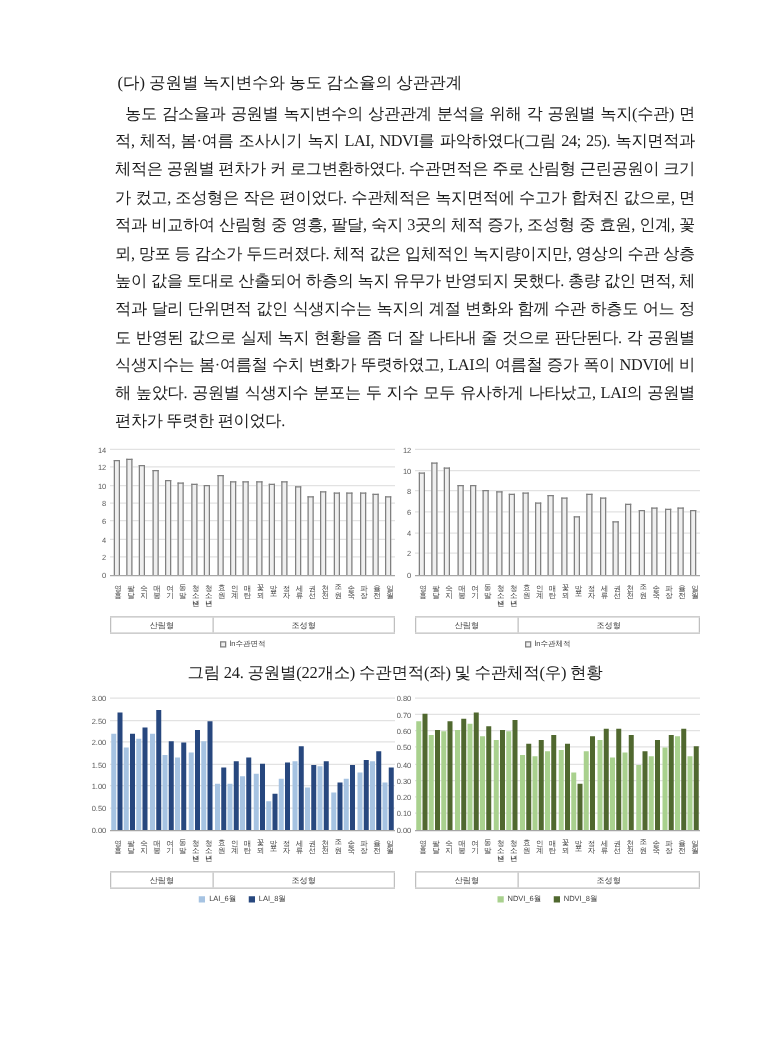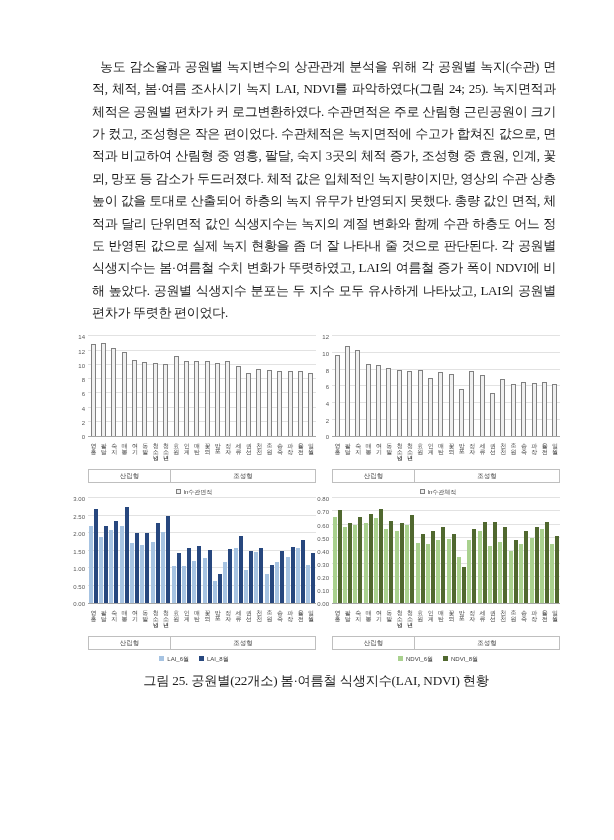--- a/index.html
+++ b/index.html
@@ -33,20 +33,21 @@
   .sw{width:5px;height:5px;flex:none;box-sizing:border-box;}
   .lt{font-size:6px;color:#404040;line-height:1;}
 
   .cap{text-align:center;font-size:13.2px;margin:7px 0 12px;letter-spacing:-0.2px;}
   .pagenum{text-align:center;font-size:13px;margin-top:22px;color:#222;}
 </style>
 </head>
 <body>
 
 <div class="page">
+  <div class="h1">(다) 공원별 녹지변수와 농도 감소율의 상관관계</div>
   <div class="para">농도 감소율과 공원별 녹지변수의 상관관계 분석을 위해 각 공원별 녹지(수관) 면적, 체적, 봄·여름 조사시기 녹지 LAI, NDVI를 파악하였다(그림 24; 25). 녹지면적과 체적은 공원별 편차가 커 로그변환하였다. 수관면적은 주로 산림형 근린공원이 크기가 컸고, 조성형은 작은 편이었다. 수관체적은 녹지면적에 수고가 합쳐진 값으로, 면적과 비교하여 산림형 중 영흥, 팔달, 숙지 3곳의 체적 증가, 조성형 중 효원, 인계, 꽃뫼, 망포 등 감소가 두드러졌다. 체적 값은 입체적인 녹지량이지만, 영상의 수관 상층 높이 값을 토대로 산출되어 하층의 녹지 유무가 반영되지 못했다. 총량 값인 면적, 체적과 달리 단위면적 값인 식생지수는 녹지의 계절 변화와 함께 수관 하층도 어느 정도 반영된 값으로 실제 녹지 현황을 좀 더 잘 나타내 줄 것으로 판단된다. 각 공원별 식생지수는 봄·여름철 수치 변화가 뚜렷하였고, LAI의 여름철 증가 폭이 NDVI에 비해 높았다. 공원별 식생지수 분포는 두 지수 모두 유사하게 나타났고, LAI의 공원별 편차가 뚜렷한 편이었다.</div>
 
   <div class="figures">
     <div class="figrow">
       <div class="chart">
           <div class="cmain">
             <div class="gutter" style="height: 101px;">
               <span class="ytick" style="bottom: -3px;">0</span>
               <span class="ytick" style="bottom: 11.2857px;">2</span>
               <span class="ytick" style="bottom: 25.5714px;">4</span>
@@ -374,20 +375,21 @@
             </div>
           </div>
           <div class="legend">
             <div class="li">
               <div class="sw" style="background: rgb(239, 239, 239); border: 1px solid rgb(128, 128, 128);"></div>
               <span class="lt">ln수관체적</span>
             </div>
           </div>
         </div>
     </div>
+    <div class="cap">그림 24. 공원별(22개소) 수관면적(좌) 및 수관체적(우) 현황</div>
 
     <div class="figrow">
       <div class="chart">
           <div class="cmain">
             <div class="gutter" style="height: 106px;">
               <span class="ytick" style="bottom: -3px;">0.00</span>
               <span class="ytick" style="bottom: 14.5px;">0.50</span>
               <span class="ytick" style="bottom: 32px;">1.00</span>
               <span class="ytick" style="bottom: 49.5px;">1.50</span>
               <span class="ytick" style="bottom: 67px;">2.00</span>
@@ -767,16 +769,15 @@
               <div class="sw" style="background: rgb(169, 209, 142);"></div>
               <span class="lt">NDVI_6월</span>
             </div>
             <div class="li">
               <div class="sw" style="background: rgb(80, 104, 47);"></div>
               <span class="lt">NDVI_8월</span>
             </div>
           </div>
         </div>
     </div>
-    <div class="cap">그림 25. 공원별(22개소) 봄·여름철 식생지수(LAI, NDVI) 현황</div>
   </div>
 
 </div>
 
 </body></html>

